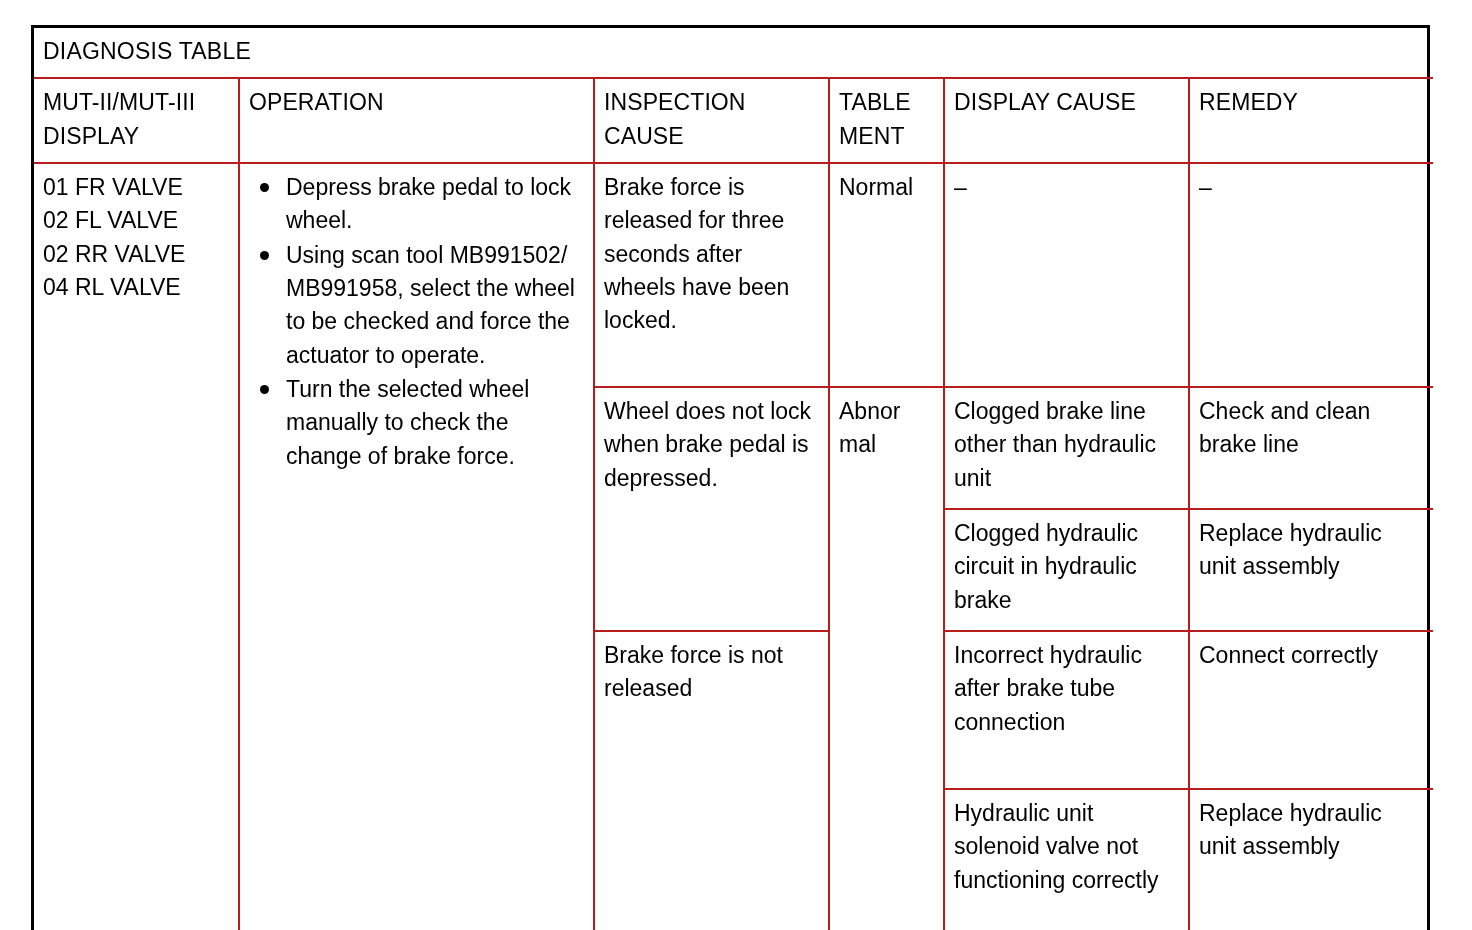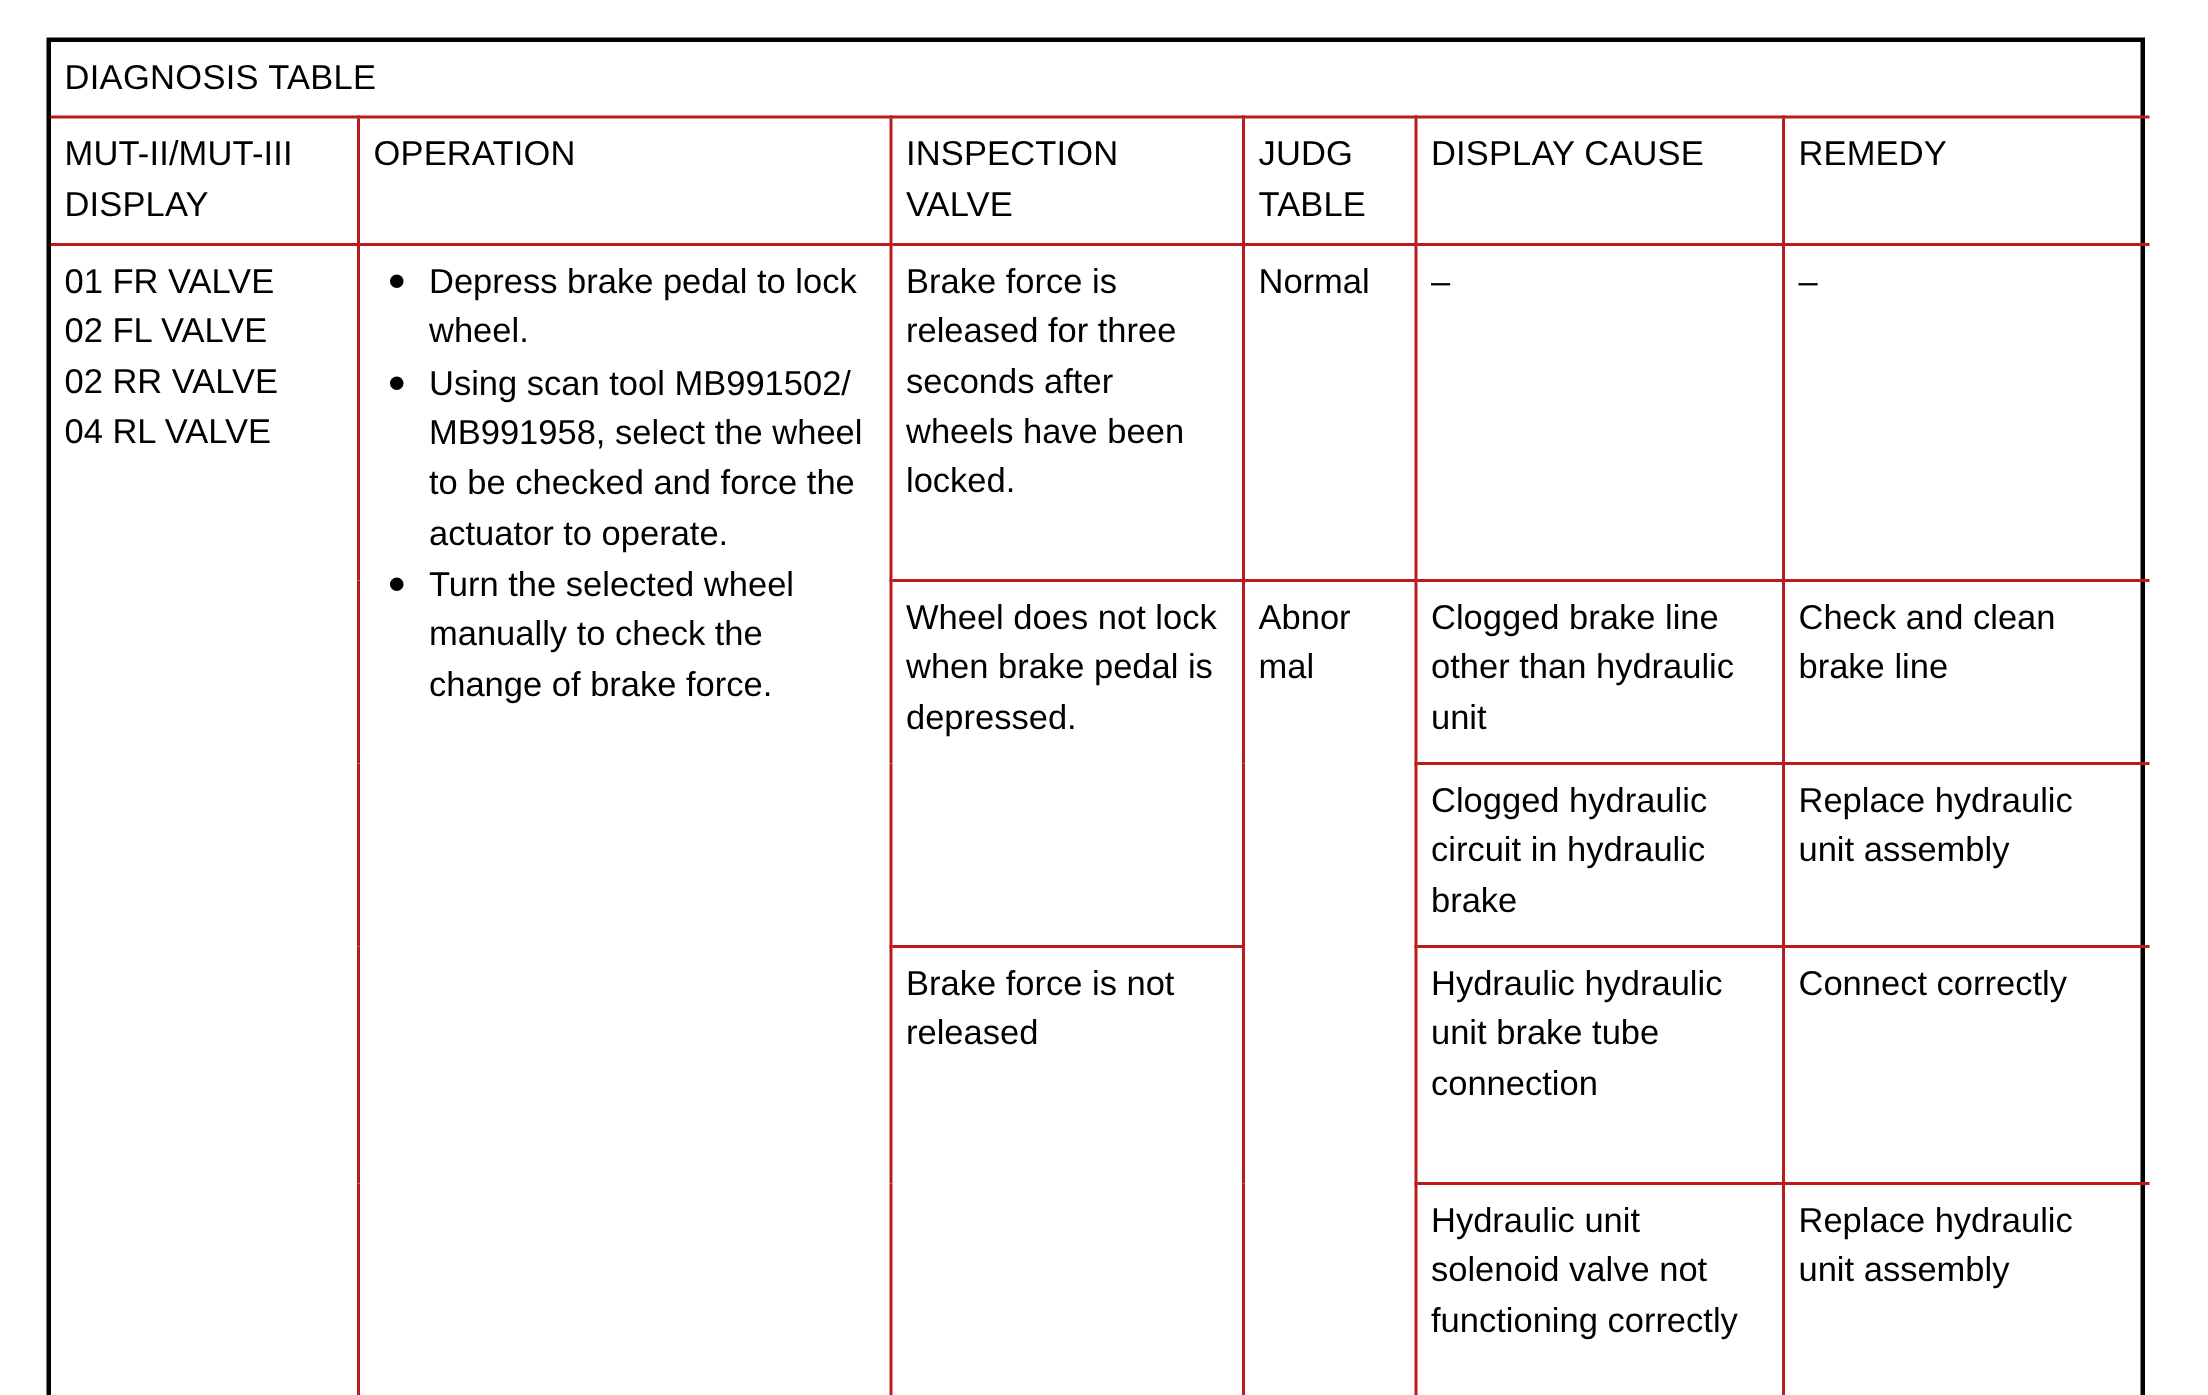--- a/index.html
+++ b/index.html
@@ -121,22 +121,22 @@
           <col class="col5">
           <col class="col6">
       </colgroup>
       <tbody>
         <tr>
           <td class="title-cell" colspan="6">DIAGNOSIS TABLE</td>
         </tr>
         <tr>
           <td class="hdr">MUT-II/MUT-III DISPLAY</td>
           <td class="hdr">OPERATION</td>
-          <td class="hdr">INSPECTION VALVE</td>
-          <td class="hdr">JUDG TABLE</td>
+          <td class="hdr">INSPECTION CAUSE</td>
+          <td class="hdr">TABLE MENT</td>
           <td class="hdr">DISPLAY CAUSE</td>
           <td class="hdr">REMEDY</td>
         </tr>
 
         <tr>
           <td rowspan="5">
             <ul class="display-list">
               <li>01 FR VALVE</li>
               <li>02 FL VALVE</li>
               <li>02 RR VALVE</li>
@@ -163,21 +163,21 @@
           <td>Check and clean brake line</td>
         </tr>
 
         <tr>
           <td class="min-h-3">Clogged hydraulic circuit in hydraulic brake</td>
           <td>Replace hydraulic unit assembly</td>
         </tr>
 
         <tr>
           <td rowspan="2">Brake force is not released</td>
-          <td class="min-h-4">Hydraulic hydraulic unit brake tube connection</td>
+          <td class="min-h-4">Incorrect hydraulic after brake tube connection</td>
           <td>Connect correctly</td>
         </tr>
 
         <tr>
           <td class="min-h-5">Hydraulic unit solenoid valve not functioning correctly</td>
           <td>Replace hydraulic unit assembly</td>
         </tr>
       </tbody>
     </table>
   </div>

